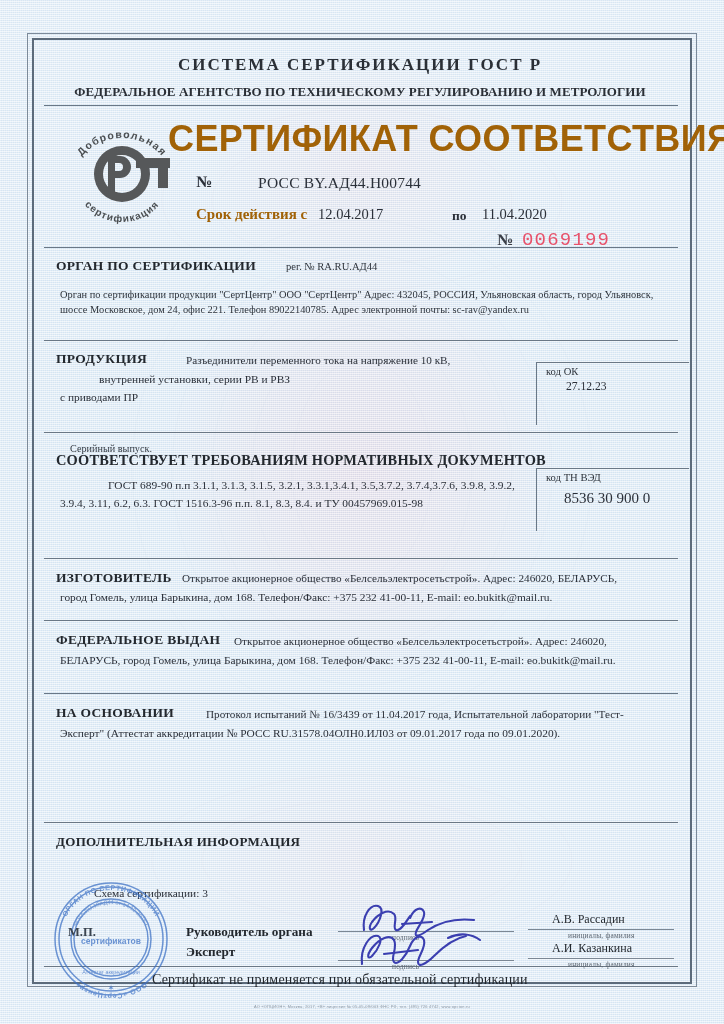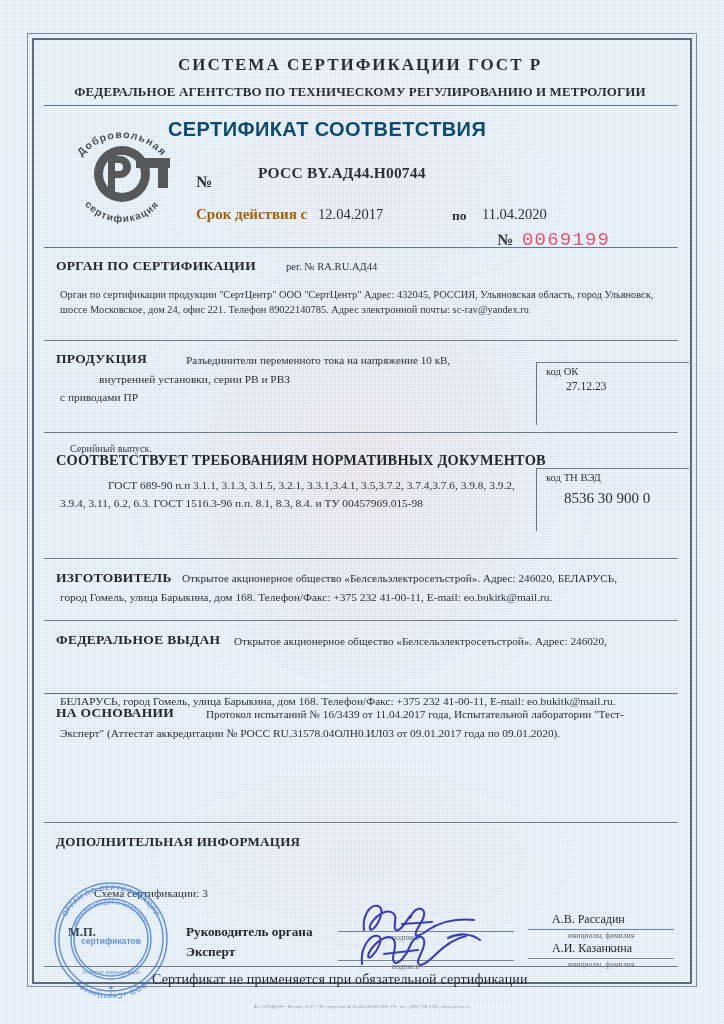--- a/index.html
+++ b/index.html
@@ -48,30 +48,30 @@
     font-size:17px;font-weight:bold;letter-spacing:2.0px;color:#2a2f36;
   }
   #agency-title{
     left:44px;top:84px;width:632px;text-align:center;
     font-size:13.2px;font-weight:bold;letter-spacing:.1px;color:#2a2f36;
     white-space:nowrap;transform:scaleX(.985);transform-origin:center;
   }
   #main-title{
     left:168px;top:118px;width:500px;
     font-family:"Liberation Sans", sans-serif;
-    font-size:20px;font-weight:bold;letter-spacing:.4px;color:#0c4a6e;
+    font-size:36px;font-weight:bold;letter-spacing:.4px;color:#a16207;
     white-space:nowrap;
   }
 
   
   #gost-mark{left:62px;top:122px;width:120px;height:104px;}
 
   
   #num-label{left:196px;top:173px;font-size:16px;font-weight:bold;color:#2b3039;}
-  #num-value{left:258px;top:164px;font-size:15.5px;color:#2b3039;letter-spacing:.2px;font-weight:bold;}
+  #num-value{left:258px;top:174px;font-size:15.5px;color:#2b3039;letter-spacing:.2px;}
   #valid-label{left:196px;top:206px;font-size:15px;font-weight:bold;color:#a16207;}
   #valid-from{left:318px;top:206px;font-size:14.5px;color:#2b3039;}
   #valid-to-label{left:452px;top:208px;font-size:13.5px;font-weight:bold;color:#2b3039;}
   #valid-to{left:482px;top:206px;font-size:14.5px;color:#2b3039;}
   #serial-hash{left:497px;top:231px;font-size:16px;font-weight:bold;color:#3a3f48;}
   #serial-num{
     left:522px;top:229px;font-family:"Liberation Mono", monospace;
     font-size:19px;letter-spacing:1.2px;color:#e8526b;
   }
 
@@ -102,21 +102,21 @@
   #conf-head{left:56px;top:452px;font-size:14.4px;font-weight:bold;color:#23282e;letter-spacing:.2px;}
   #std-1{left:60px;top:478px;width:470px;margin-left:48px;}
   #std-2{left:60px;top:496px;width:470px;}
 
   #manu-head{left:56px;top:570px;}
   #manu-1{left:182px;top:572px;font-size:11.2px;color:#2b3039;}
   #manu-2{left:60px;top:590px;width:600px;}
 
   #issued-head{left:56px;top:632px;}
   #issued-1{left:234px;top:635px;font-size:11.2px;color:#2b3039;}
-  #issued-2{left:60px;top:653px;width:600px;margin-top:41px;}
+  #issued-2{left:60px;top:653px;width:600px;}
 
   #basis-head{left:56px;top:705px;}
   #basis-1{left:206px;top:708px;font-size:11.2px;color:#2b3039;}
   #basis-2{left:60px;top:726px;width:600px;}
 
   #addinfo-head{left:56px;top:834px;font-size:13px;font-weight:bold;color:#23282e;letter-spacing:.3px;}
   #scheme{left:84px;top:887px;font-size:11.4px;color:#2b3039;padding-left:10px;}
 
   
   .sig-role{font-size:13.2px;font-weight:bold;color:#23282e;}

